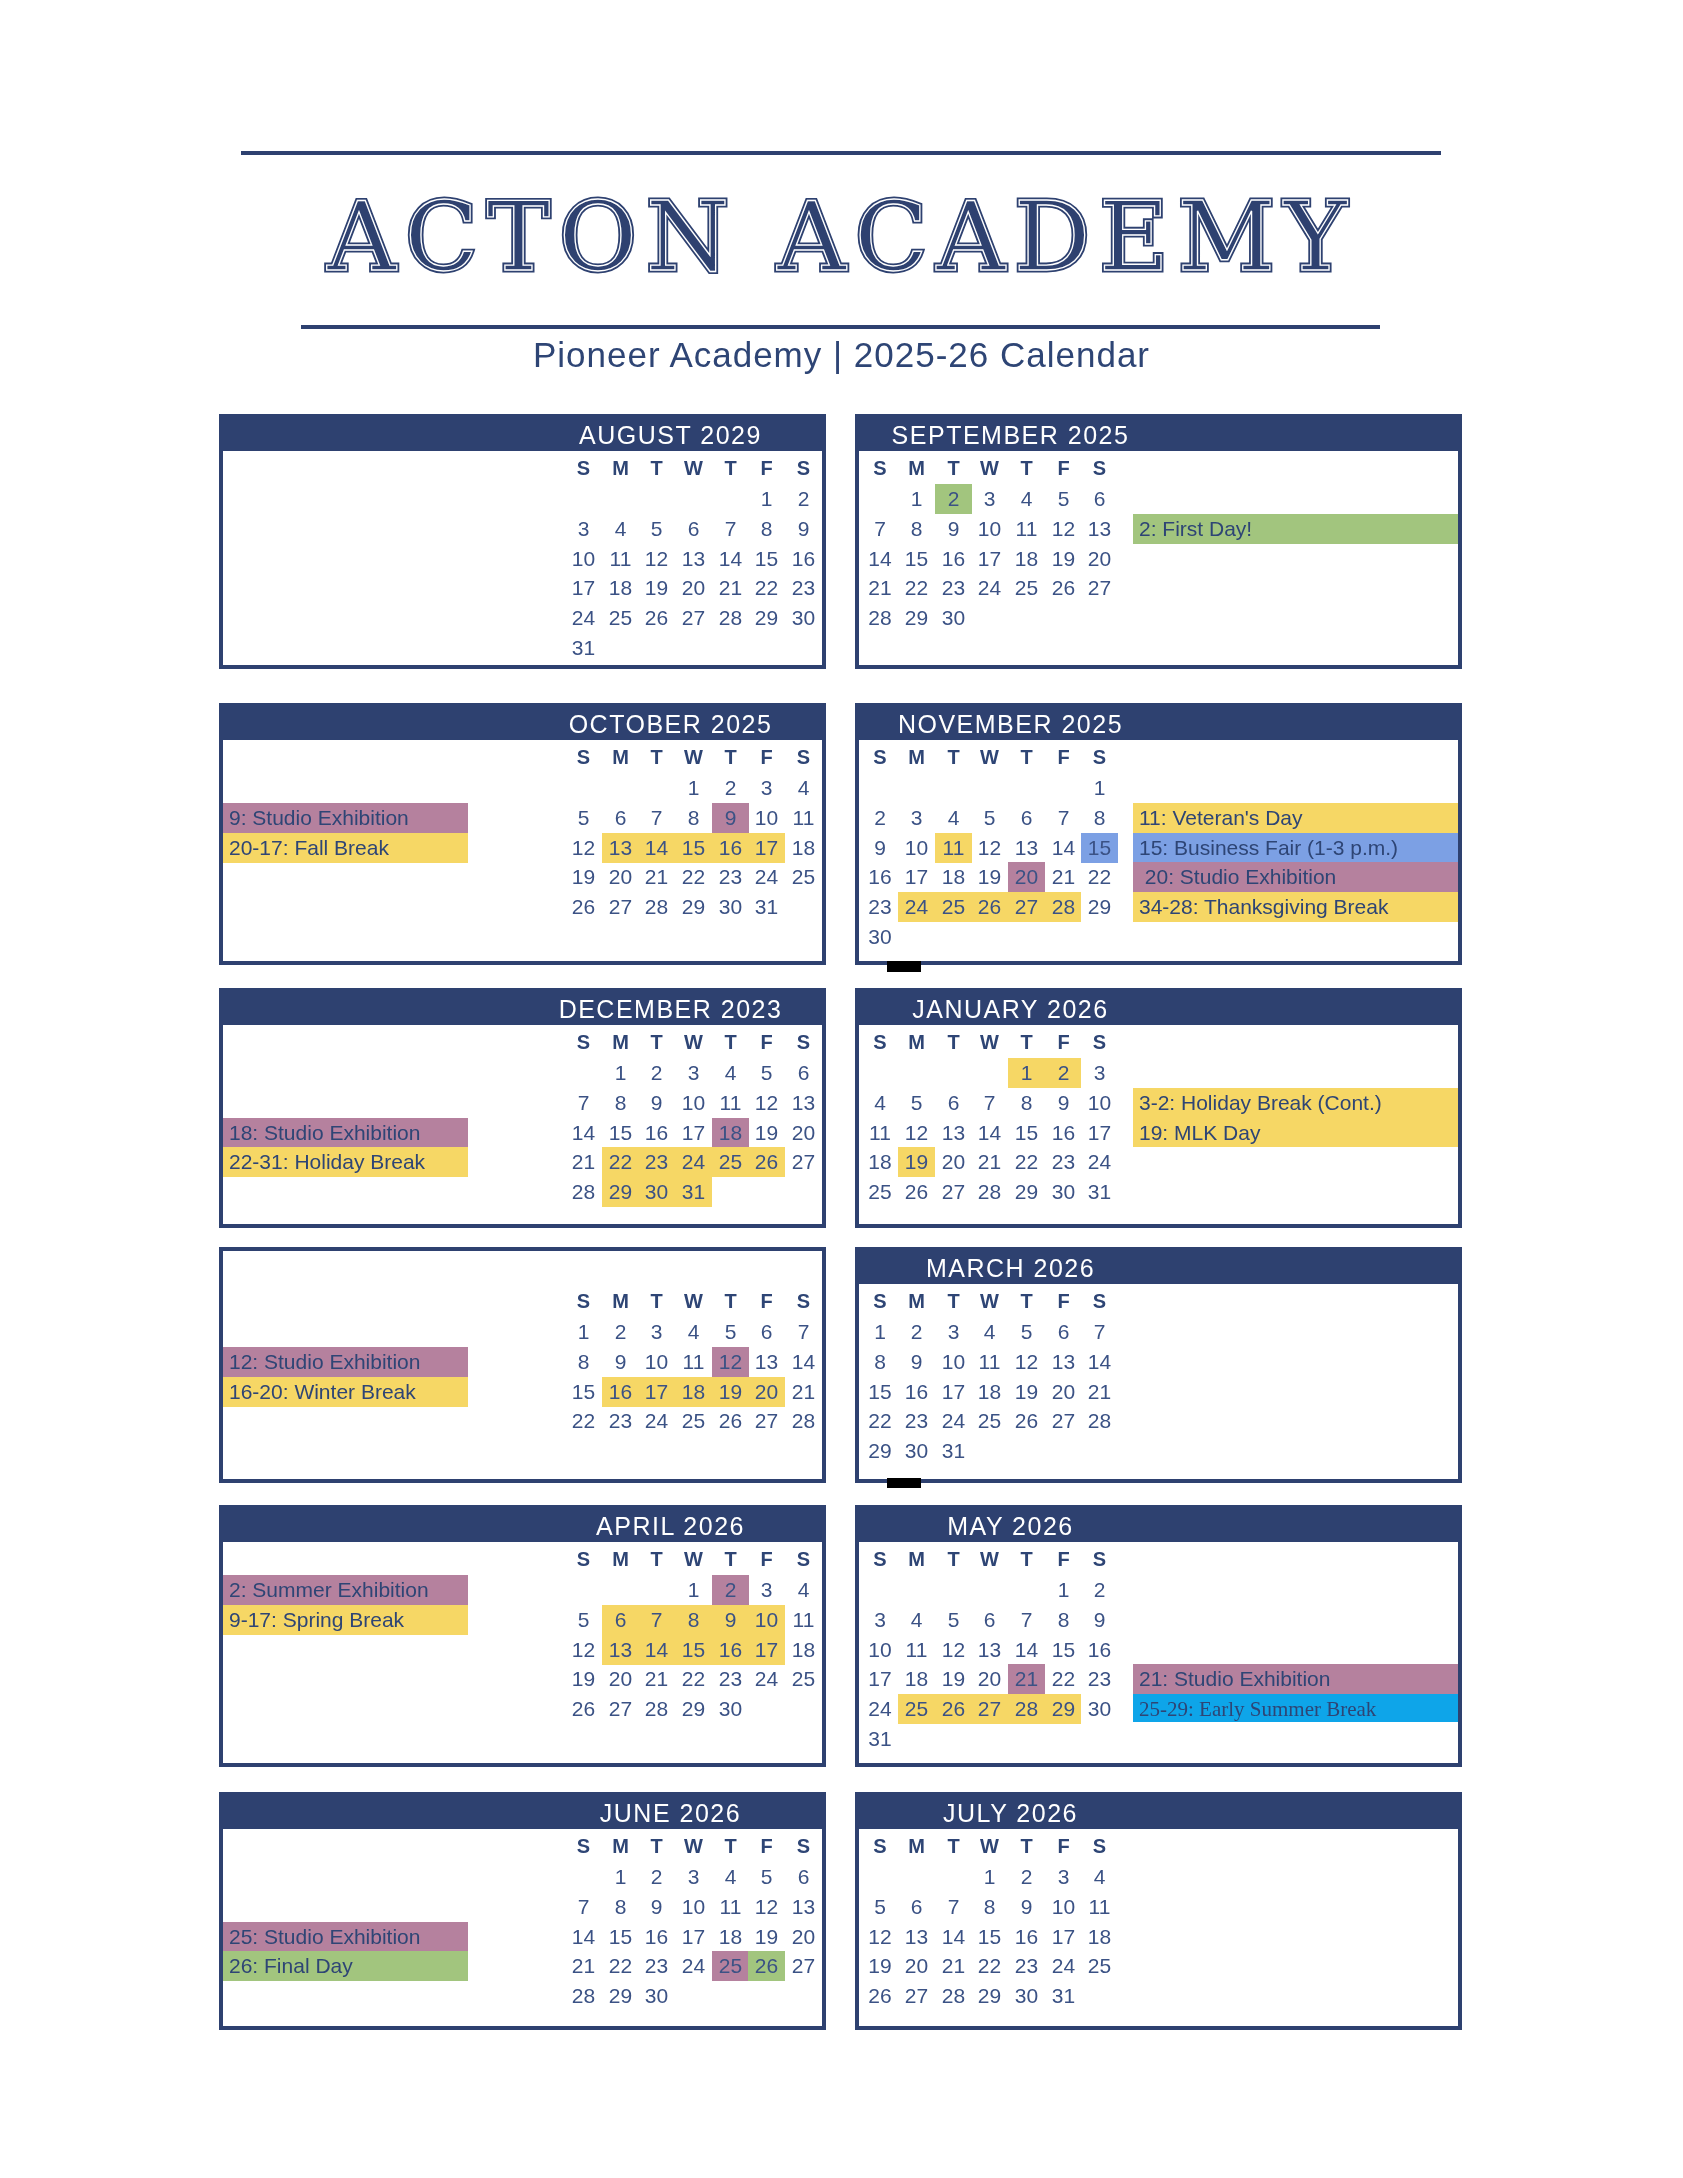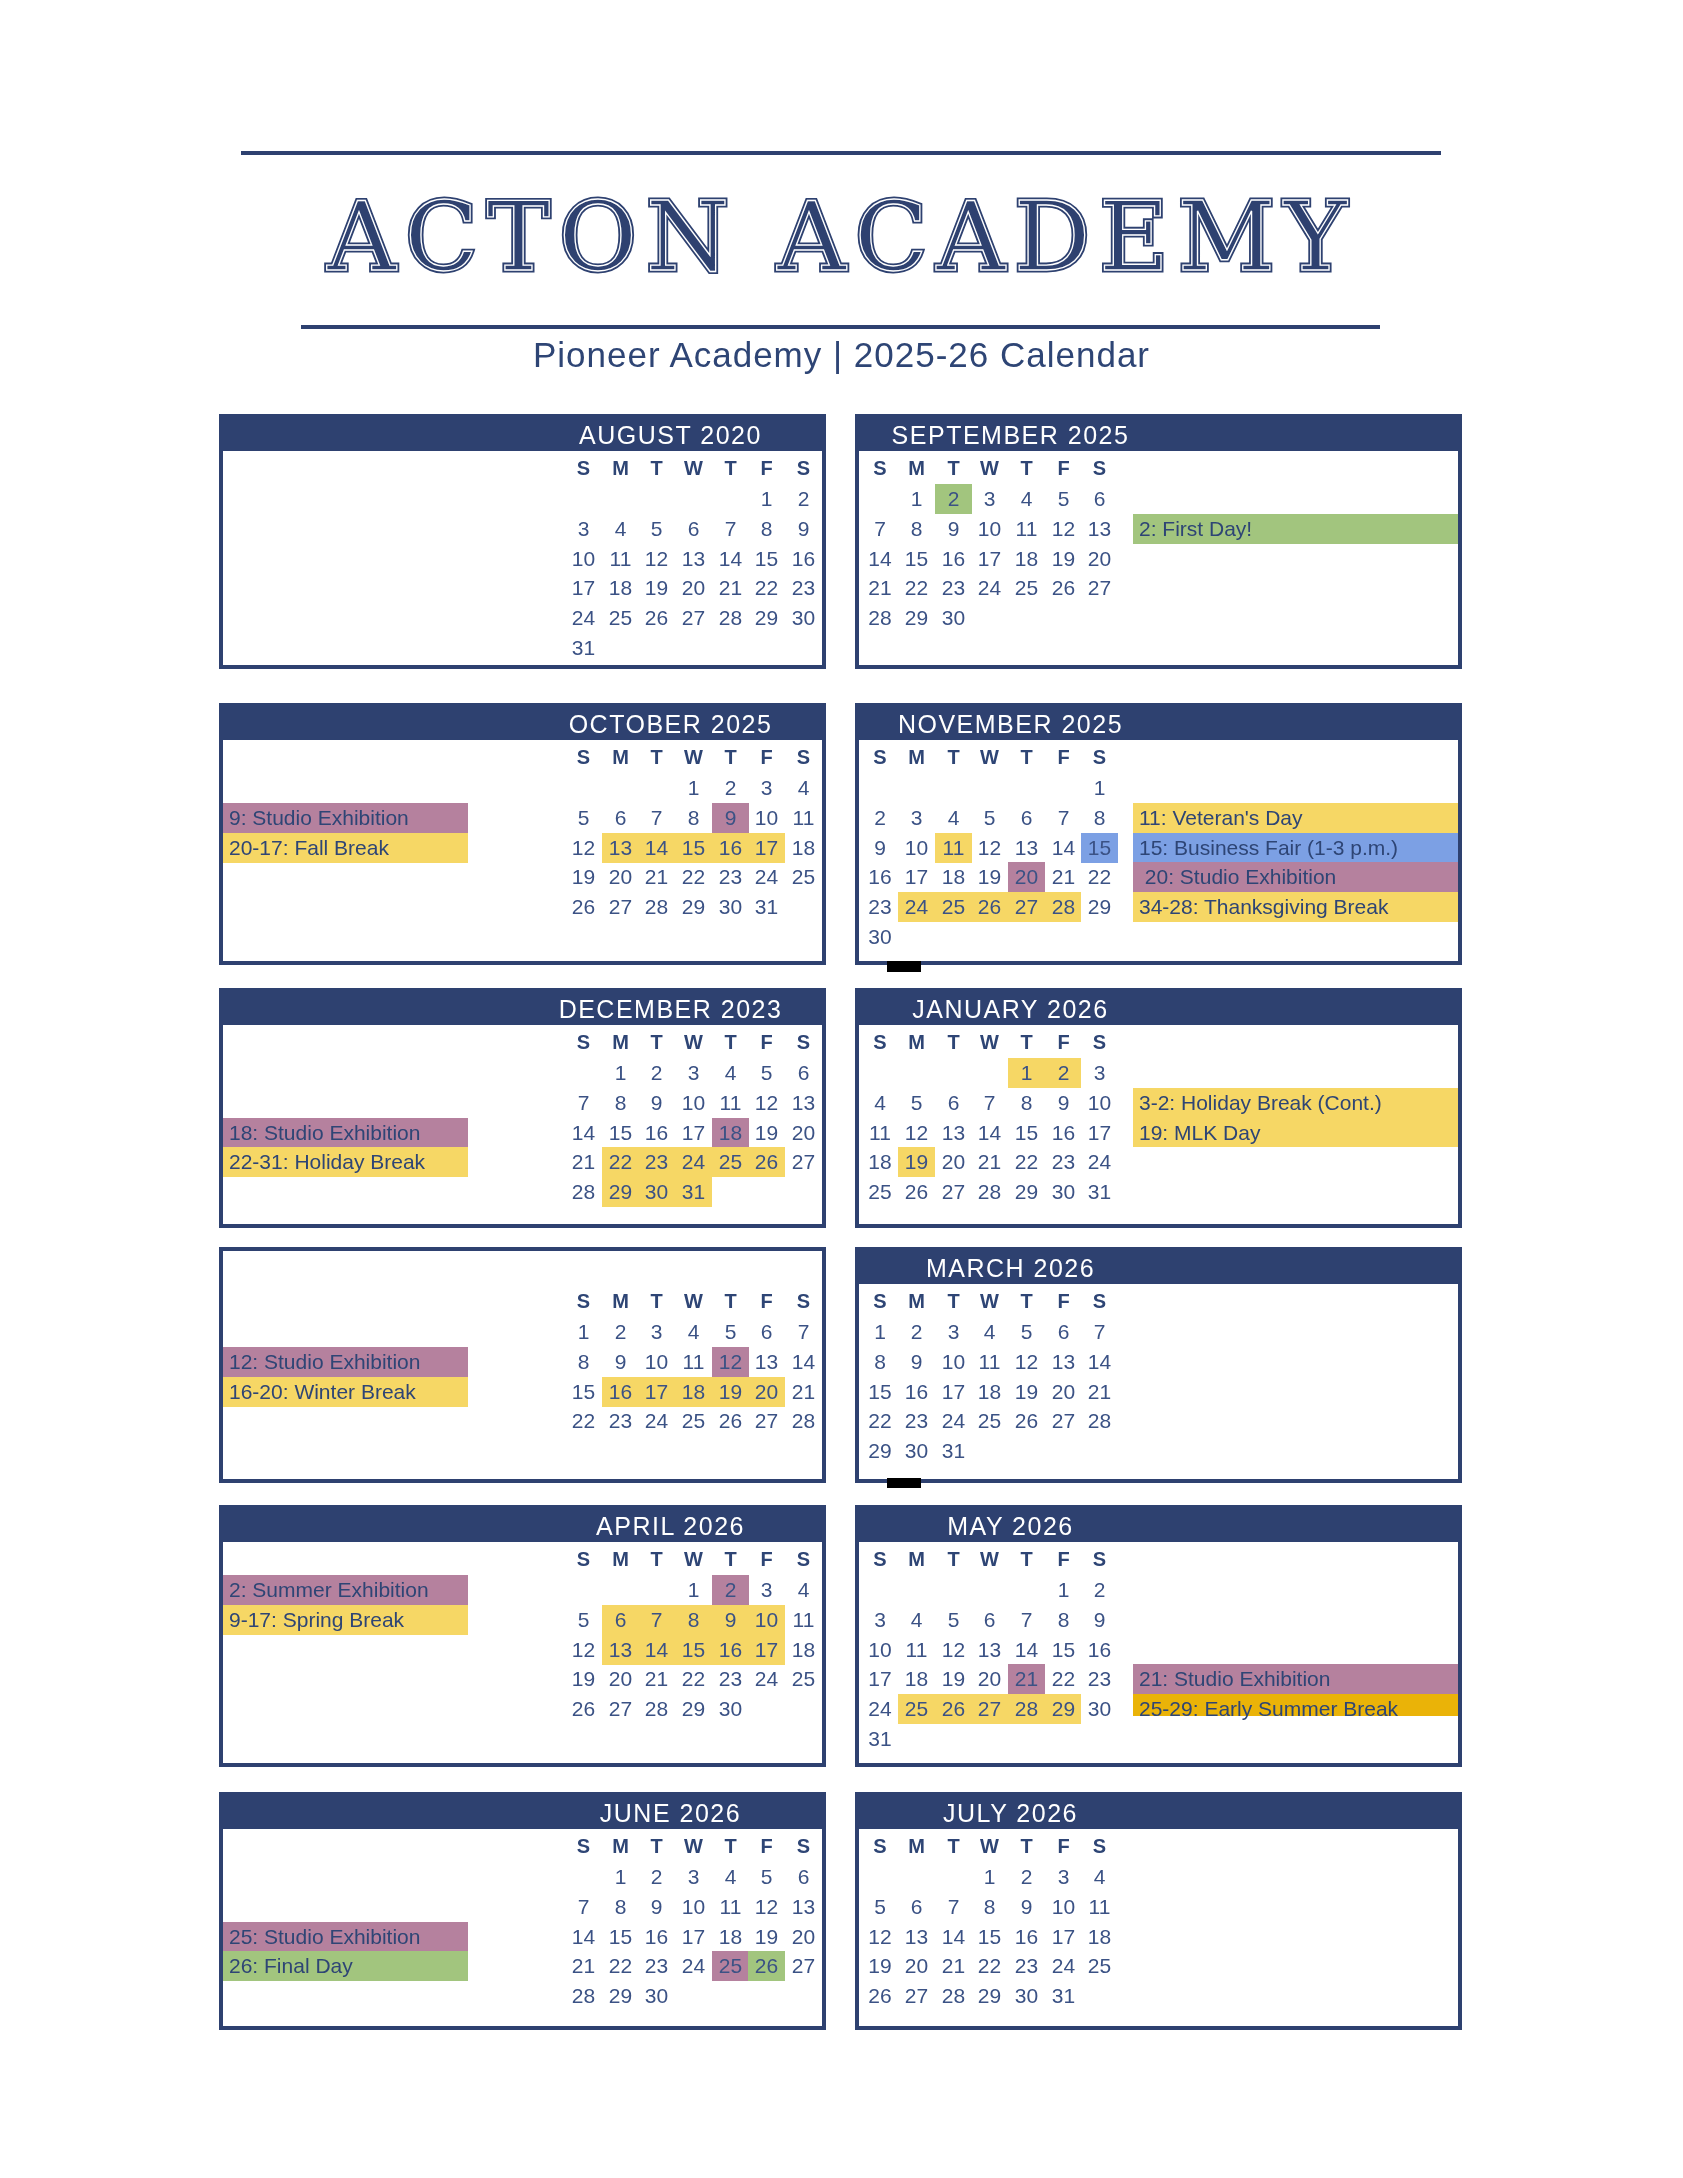--- a/index.html
+++ b/index.html
@@ -37,21 +37,21 @@
     <div class="title-layer inline">ACTON ACADEMY</div>
   </div>
 
   <div class="rule" style="left:301px;top:325px;width:1079px;height:4px;"></div>
 
   <div class="subtitle">Pioneer Academy | 2025-26 Calendar</div>
 
   <div id="months-root">
       <div class="month-box" style="left: 219px; top: 414px; width: 607px; height: 255px;">
         <div class="month-bar">
-          <div class="month-title" style="right: 8px;">AUGUST 2020</div>
+          <div class="month-title" style="right: 8px;">AUGUST 2029</div>
         </div>
         <div class="dow" style="left: 342px; top: 37px;">S</div>
         <div class="dow" style="left: 379px; top: 37px;">M</div>
         <div class="dow" style="left: 415px; top: 37px;">T</div>
         <div class="dow" style="left: 452px; top: 37px;">W</div>
         <div class="dow" style="left: 489px; top: 37px;">T</div>
         <div class="dow" style="left: 525px; top: 37px;">F</div>
         <div class="dow" style="left: 562px; top: 37px;">S</div>
         <div class="cell" style="left: 525px; top: 66px;">1</div>
         <div class="cell" style="left: 562px; top: 66px;">2</div>
@@ -490,21 +490,21 @@
         <div class="cell" style="left: 222px; top: 155px;">23</div>
         <div class="cell" style="left: 2.5px; top: 185px;">24</div>
         <div class="cell" style="left: 39px; top: 185px;">25</div>
         <div class="cell" style="left: 76px; top: 185px;">26</div>
         <div class="cell" style="left: 112px; top: 185px;">27</div>
         <div class="cell" style="left: 149px; top: 185px;">28</div>
         <div class="cell" style="left: 186px; top: 185px;">29</div>
         <div class="cell" style="left: 222px; top: 185px;">30</div>
         <div class="cell" style="left: 2.5px; top: 215px;">31</div>
         <div class="band" style="left: 274px; width: 325px; top: 155px; height: 30px; background: rgb(181, 129, 158);">21: Studio Exhibition</div>
-        <div class="band" style="left: 274px; width: 325px; top: 185px; height: 22px; background: #eab308;">25-29: Early Summer Break</div>
+        <div class="band" style="left: 274px; width: 325px; top: 185px; height: 28px; background: #0ea5e9; font-family: Liberation Serif, serif;">25-29: Early Summer Break</div>
       </div>
       <div class="month-box" style="left: 219px; top: 1792px; width: 607px; height: 238px;">
         <div class="month-bar">
           <div class="month-title" style="right: 8px;">JUNE 2026</div>
         </div>
         <div class="dow" style="left: 342px; top: 37px;">S</div>
         <div class="dow" style="left: 379px; top: 37px;">M</div>
         <div class="dow" style="left: 415px; top: 37px;">T</div>
         <div class="dow" style="left: 452px; top: 37px;">W</div>
         <div class="dow" style="left: 489px; top: 37px;">T</div>

